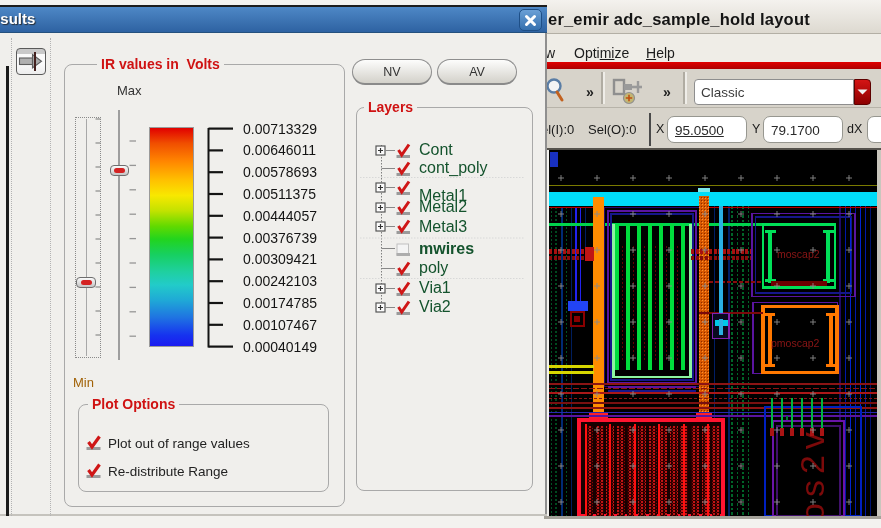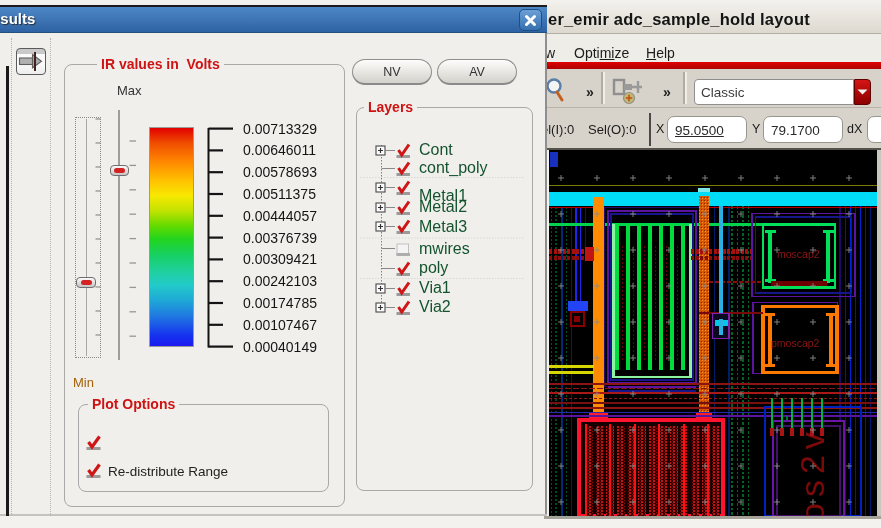--- a/index.html
+++ b/index.html
@@ -315,20 +315,21 @@
     <text x="39" y="233.6">0.00040149</text>
   </g>
 </svg>
 
 <div class="gbox" style="left:78px;top:404px;width:249px;height:86px;"></div>
 <span class="legend" style="left:88px;top:397px;">Plot Options</span>
 <svg class="abs" style="left:86px;top:434px;" width="16" height="17">
   <rect x="0.5" y="13" width="14" height="3" fill="#9a9a9a"></rect>
   <path d="M2.5 8 L6 13 L13.5 2.5" stroke="#cf1616" stroke-width="3.2" fill="none"></path>
 </svg>
+<div class="abs" style="left:108px;top:436px;font-size:13.5px;color:#222;">Plot out of range values</div>
 <svg class="abs" style="left:86px;top:462px;" width="16" height="17">
   <rect x="0.5" y="13" width="14" height="3" fill="#9a9a9a"></rect>
   <path d="M2.5 8 L6 13 L13.5 2.5" stroke="#cf1616" stroke-width="3.2" fill="none"></path>
 </svg>
 <div class="abs" style="left:108px;top:464px;font-size:13.5px;color:#222;">Re-distribute Range</div>
 
 <div class="abs" style="left:352px;top:59px;width:80px;height:26px;border-radius:13px;background:linear-gradient(#fdfdfc,#d3d1ca);border:1px solid #8e8e8e;border-bottom:2.5px solid #8a8a8a;box-sizing:border-box;"></div>
 <div class="abs" style="left:352px;top:65px;width:80px;text-align:center;font-size:12.5px;color:#333;">NV</div>
 <div class="abs" style="left:437px;top:59px;width:80px;height:26px;border-radius:13px;background:linear-gradient(#fdfdfc,#d3d1ca);border:1px solid #8e8e8e;border-bottom:2.5px solid #8a8a8a;box-sizing:border-box;"></div>
 <div class="abs" style="left:437px;top:65px;width:80px;text-align:center;font-size:12.5px;color:#333;">AV</div>
@@ -394,21 +395,21 @@
       <path d="M2.5 8 L5.7 13 L13 2.5" stroke="#cf1616" stroke-width="3" fill="none"></path>
     </svg>
 <div class="treelbl" style="left:419px;top:219.5px;">Metal3</div>
 <svg class="abs" style="left:375px;top:243.0px;" width="22" height="11">
       <line x1="6.5" y1="5.5" x2="20" y2="5.5" stroke="#888" stroke-width="1"></line>
     </svg>
 <svg class="abs" style="left:396px;top:240.0px;" width="16" height="17">
       <rect x="1" y="4" width="11.5" height="11" fill="#f4f4f4" stroke="#c0c0c0" stroke-width="1"></rect>
       <rect x="0.5" y="13" width="13.5" height="3" fill="#adadad"></rect>
     </svg>
-<div class="treelbl" style="left:419px;top:241.5px;">mwires</div>
+<div class="treelbl" style="left:419px;top:241.5px;font-weight:bold;">mwires</div>
 <svg class="abs" style="left:375px;top:262.5px;" width="22" height="11">
       <line x1="6.5" y1="5.5" x2="20" y2="5.5" stroke="#888" stroke-width="1"></line>
     </svg>
 <svg class="abs" style="left:396px;top:259.5px;" width="16" height="17">
       <rect x="0.5" y="13" width="13.5" height="3" fill="#9a9a9a"></rect>
       <path d="M2.5 8 L5.7 13 L13 2.5" stroke="#cf1616" stroke-width="3" fill="none"></path>
     </svg>
 <div class="treelbl" style="left:419px;top:261px;">poly</div>
 <svg class="abs" style="left:375px;top:282.5px;" width="22" height="11">
       <rect x="1" y="1" width="9" height="9" fill="#fcfcfc" stroke="#555" stroke-width="1.2"></rect>

